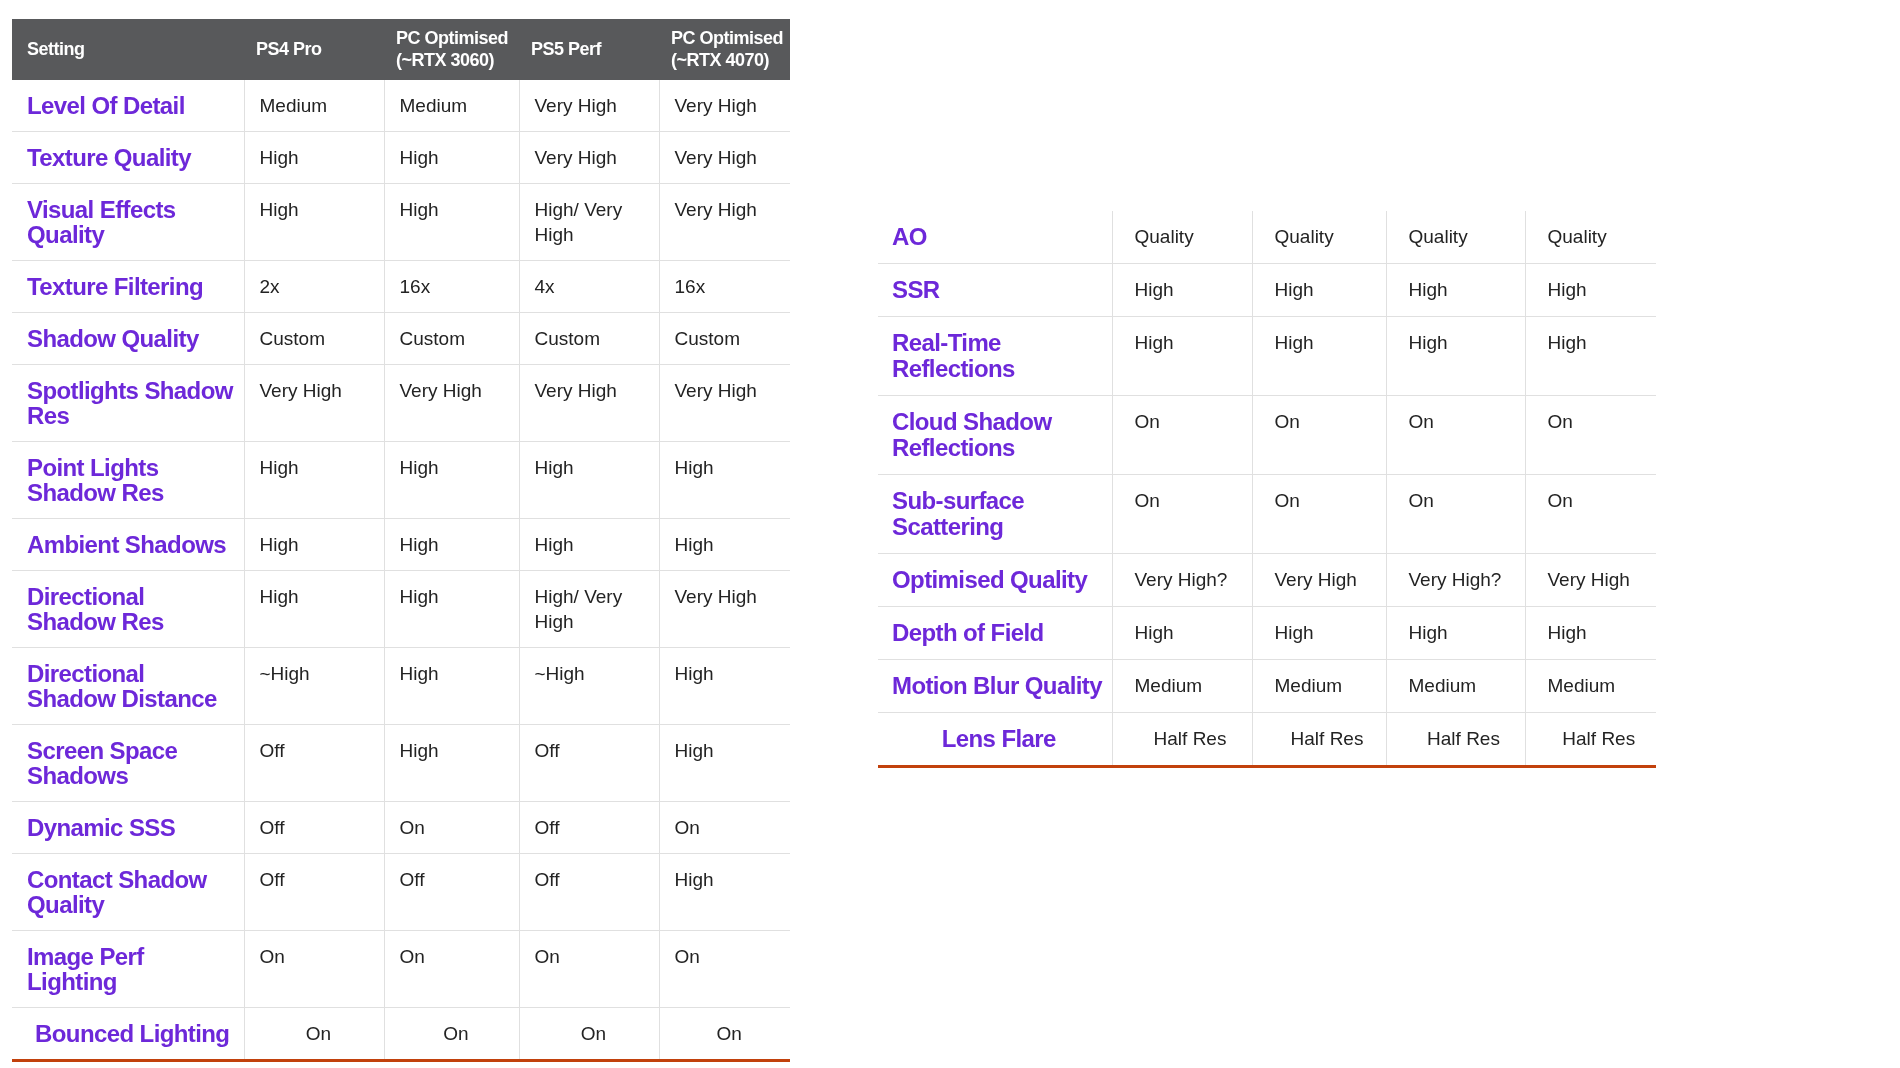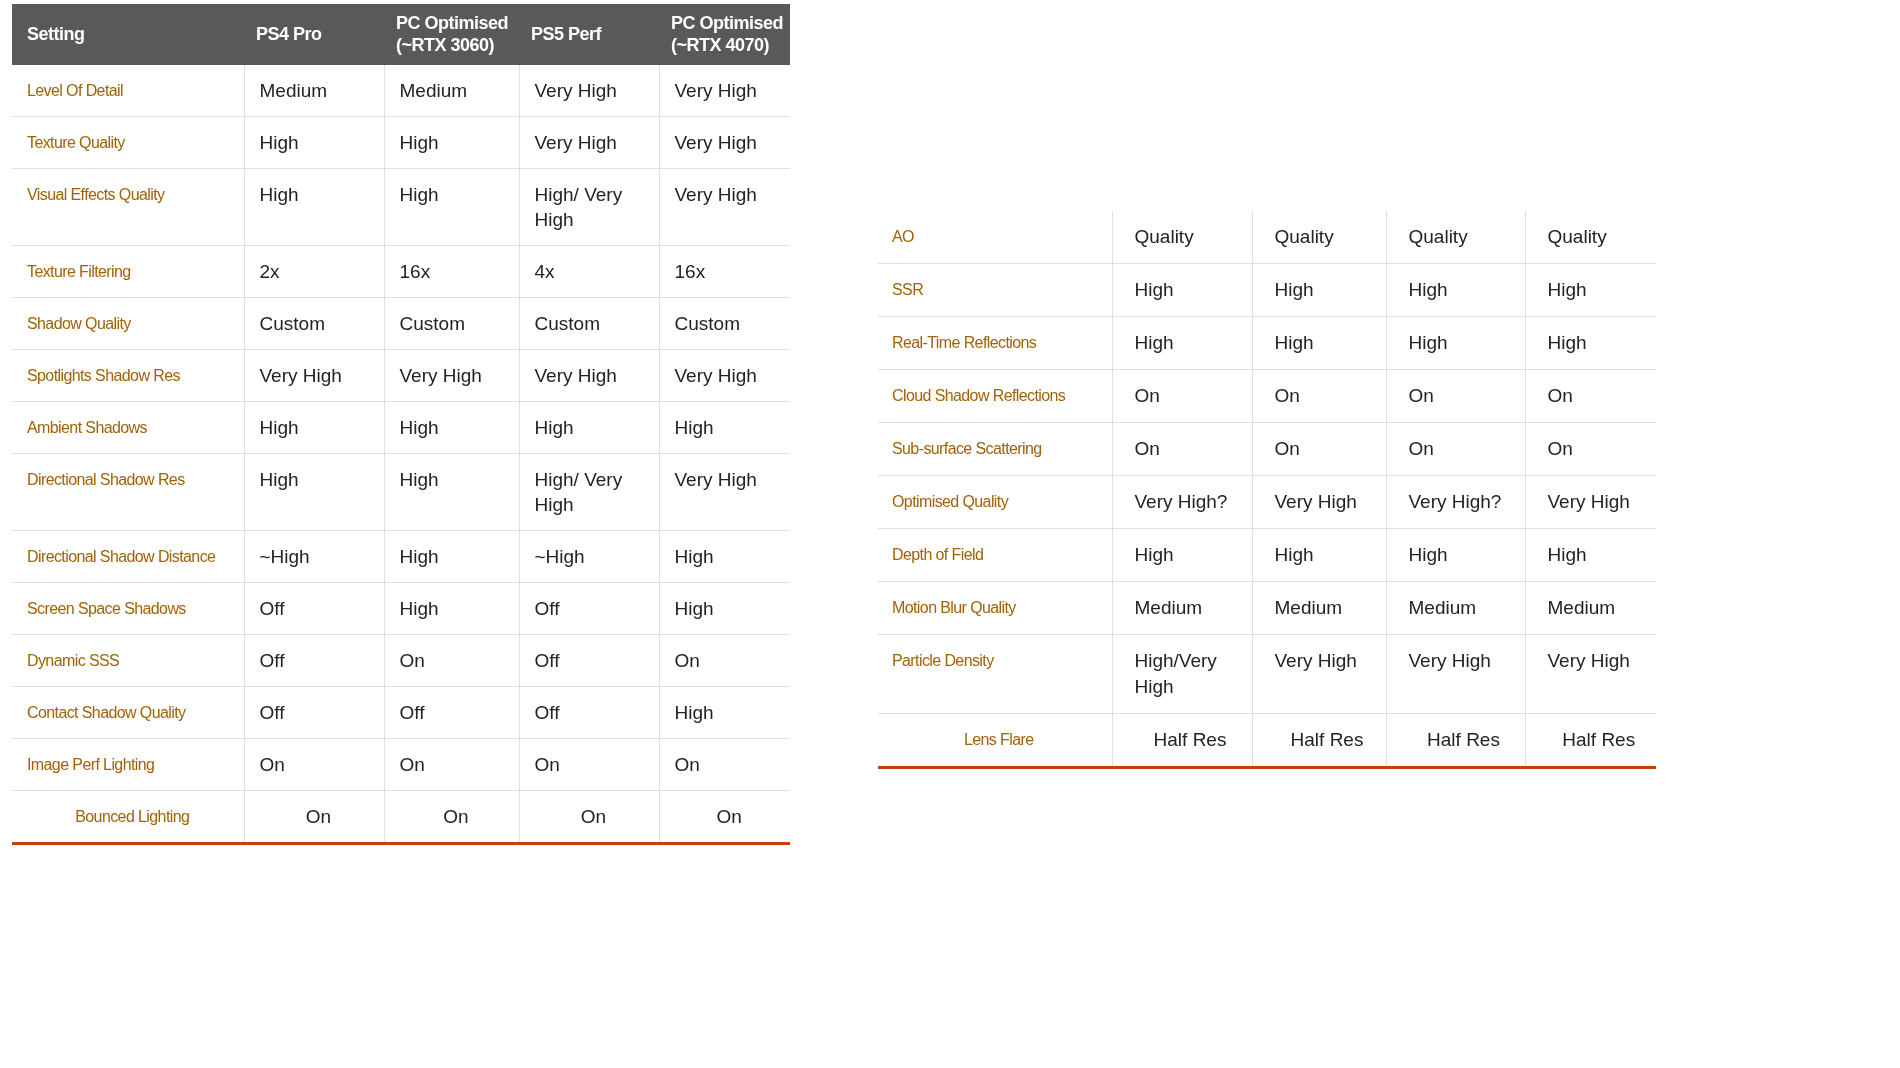--- a/index.html
+++ b/index.html
@@ -6,21 +6,21 @@
   html, body {
     width:1900px; height:1068px;
     background:#ffffff;
     font-family:"Liberation Sans", sans-serif;
   }
   .canvas {
     position:relative; width:1900px; height:1068px;
     overflow:hidden; background:#ffffff;
   }
   .table-wrap { position:absolute; }
-  .table-wrap.left  { left:12px;  top:4px;   width:778px; }
+  .table-wrap.left  { left:12px;  top:19px;   width:778px; }
   .table-wrap.right { left:878px; top:211px; width:778px; }
 
   table.tbl { border-collapse:collapse; table-layout:fixed; width:100%; }
 
   
   .tbl thead th {
     background:#58595B; color:#ffffff;
     font-weight:bold; font-size:18px; letter-spacing:-0.5px;
     line-height:22px; text-align:left; vertical-align:middle;
     padding:8px 2px 9px 12px;
@@ -30,22 +30,22 @@
   
   .tbl td {
     vertical-align:top; text-align:left;
     font-size:19px; line-height:25px; color:#232323;
     padding:13px 6px 13px 15px;
     border-top:1px solid #e0e0e0;
   }
   .tbl tbody tr:first-child td { border-top:none; }
   .tbl tbody tr:last-child  td { border-bottom:3px solid #c2410c;text-align:center; }
   .tbl td.label-cell {
-    font-weight:normal; font-size:16px; letter-spacing:-0.6px;
-    color:#a16207;
+    font-weight:bold; font-size:24px; letter-spacing:-0.6px;
+    color:#6d28d9;
   }
   .tbl td.value-cell { border-left:1px solid #e0e0e0; }
 
   
   .table-wrap.right .tbl td { line-height:26px; padding-left:14px; }
   .table-wrap.right .tbl td.value-cell { padding-left:22px; }
 </style>
 </head>
 <body>
 
@@ -106,20 +106,27 @@
             <td class="value-cell">Custom</td>
           </tr>
           <tr>
             <td class="label-cell">Spotlights Shadow Res</td>
             <td class="value-cell">Very High</td>
             <td class="value-cell">Very High</td>
             <td class="value-cell">Very High</td>
             <td class="value-cell">Very High</td>
           </tr>
           <tr>
+            <td class="label-cell">Point Lights Shadow Res</td>
+            <td class="value-cell">High</td>
+            <td class="value-cell">High</td>
+            <td class="value-cell">High</td>
+            <td class="value-cell">High</td>
+          </tr>
+          <tr>
             <td class="label-cell">Ambient Shadows</td>
             <td class="value-cell">High</td>
             <td class="value-cell">High</td>
             <td class="value-cell">High</td>
             <td class="value-cell">High</td>
           </tr>
           <tr>
             <td class="label-cell">Directional Shadow Res</td>
             <td class="value-cell">High</td>
             <td class="value-cell">High</td>
@@ -232,27 +239,20 @@
             <td class="value-cell">High</td>
           </tr>
           <tr>
             <td class="label-cell">Motion Blur Quality</td>
             <td class="value-cell">Medium</td>
             <td class="value-cell">Medium</td>
             <td class="value-cell">Medium</td>
             <td class="value-cell">Medium</td>
           </tr>
           <tr>
-            <td class="label-cell">Particle Density</td>
-            <td class="value-cell">High/Very High</td>
-            <td class="value-cell">Very High</td>
-            <td class="value-cell">Very High</td>
-            <td class="value-cell">Very High</td>
-          </tr>
-          <tr>
             <td class="label-cell">Lens Flare</td>
             <td class="value-cell">Half Res</td>
             <td class="value-cell">Half Res</td>
             <td class="value-cell">Half Res</td>
             <td class="value-cell">Half Res</td>
           </tr>
         </tbody>
     </table>
   </div>
 

